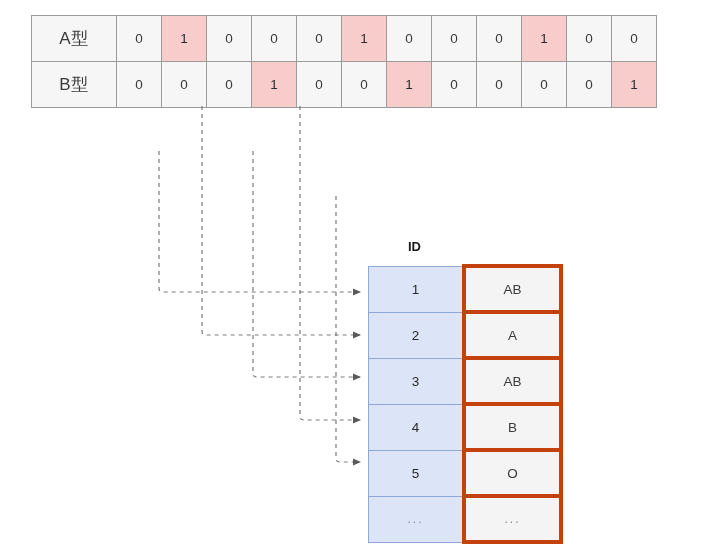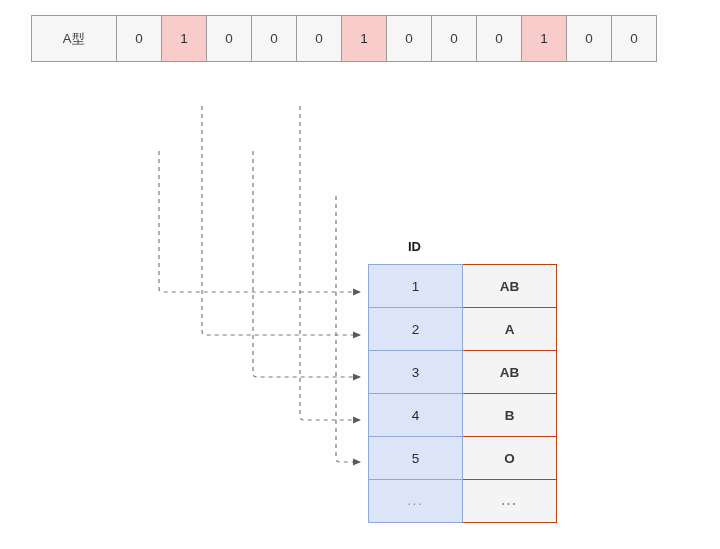--- a/index.html
+++ b/index.html
@@ -30,21 +30,21 @@
     background: #f6f6f6;
     text-align: center;
     vertical-align: middle;
     height: 45px;
     font-size: 13px;
     color: #3a3a3a;
     padding: 0;
   }
   #matrix-table td.rowlabel {
     width: 84px;
-    font-size: 13px;
+    font-size: 17px;
     letter-spacing: 0.5px;
   }
   #matrix-table td.cell {
     width: 44px;
     font-size: 13.5px;
   }
   #matrix-table td.cell.hot {
     background: #f9cccc;
     color: #2b2b2b;
   }
@@ -91,23 +91,22 @@
     font-size: 13.5px;
     padding: 0;
   }
   #result-table td.id-cell {
     background: #dbe5f7;
     border: 1px solid #8fa8d8;
     color: #2b2b2b;
   }
   #result-table td.type-cell {
     background: #f4f4f4;
-    border: 1px solid #c2410c;
+    border: 4px solid #c2410c;
     color: #3a3a3a;
-    font-weight: bold;
   }
   #result-table td.ellipsis {
     color: #8a8a99;
     letter-spacing: 2px;
     font-size: 12px;
   }
 </style>
 </head>
 <body>
 
@@ -120,20 +119,35 @@
       <td class="cell">0</td>
       <td class="cell">0</td>
       <td class="cell">0</td>
       <td class="cell hot">1</td>
       <td class="cell">0</td>
       <td class="cell">0</td>
       <td class="cell">0</td>
       <td class="cell hot">1</td>
       <td class="cell">0</td>
       <td class="cell">0</td>
+    </tr>
+    <tr>
+      <td class="rowlabel">B型</td>
+      <td class="cell">0</td>
+      <td class="cell">0</td>
+      <td class="cell">0</td>
+      <td class="cell hot">1</td>
+      <td class="cell">0</td>
+      <td class="cell">0</td>
+      <td class="cell hot">1</td>
+      <td class="cell">0</td>
+      <td class="cell">0</td>
+      <td class="cell">0</td>
+      <td class="cell">0</td>
+      <td class="cell hot">1</td>
     </tr>
   </tbody>
 </table>
 
 <svg id="connector-layer" viewBox="0 0 720 549" width="720" height="549">
   <defs>
     <marker id="arrowhead" markerWidth="7" markerHeight="7" refX="6" refY="3" orient="auto" markerUnits="strokeWidth">
       <path d="M0,0 L7,3 L0,6 Z" fill="#5a5a5a"></path>
     </marker>
   </defs>

